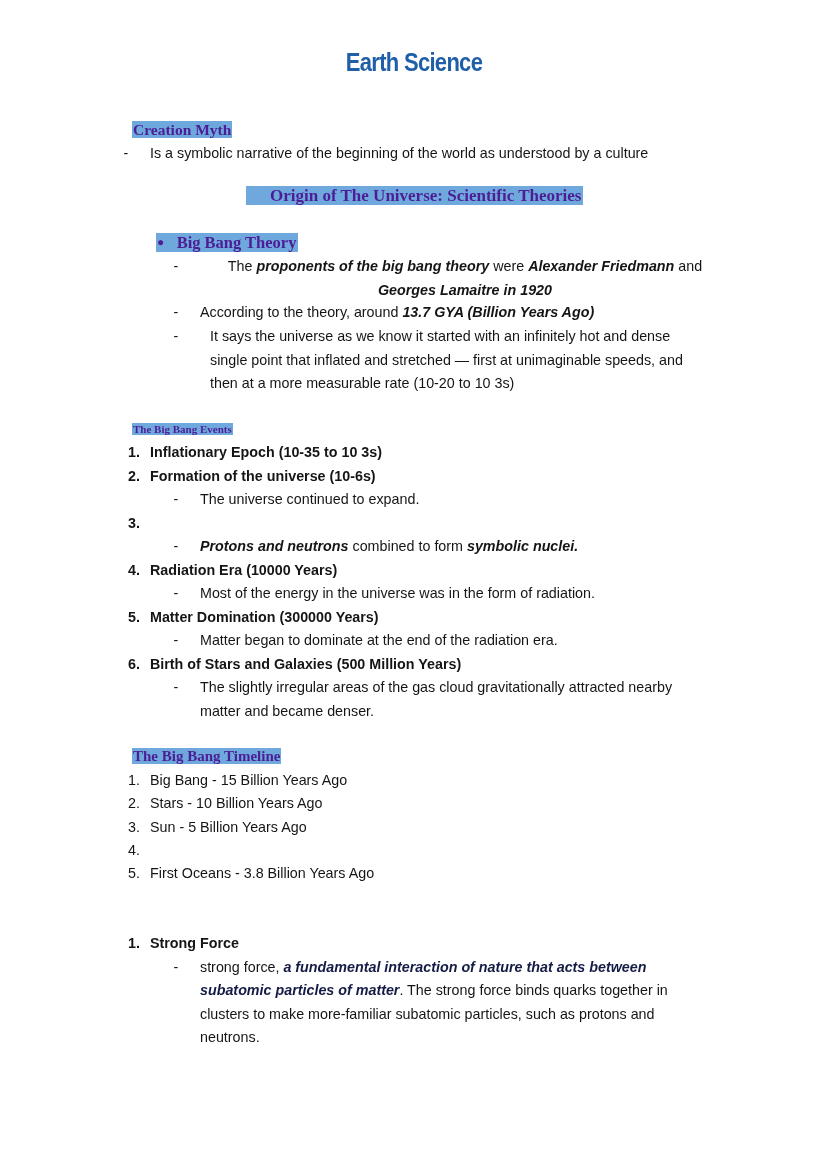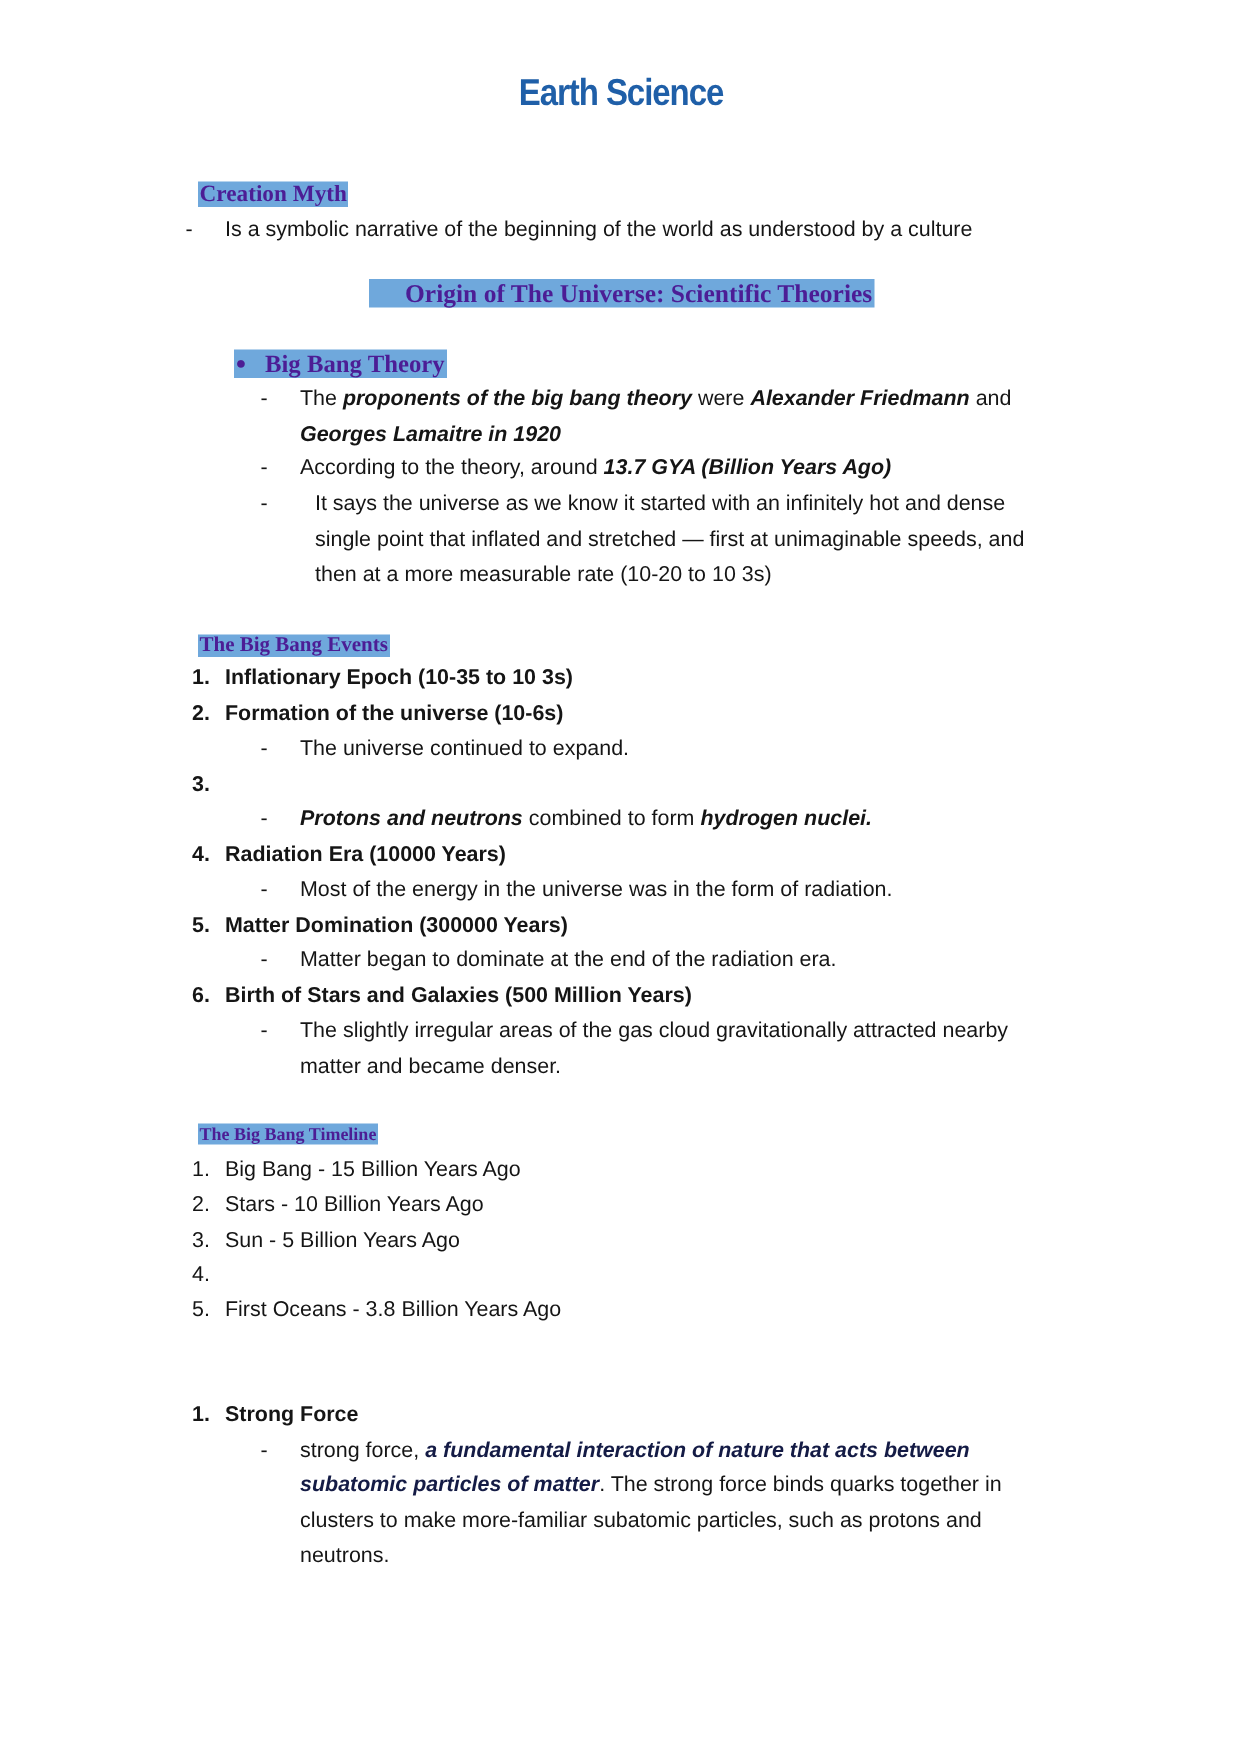--- a/index.html
+++ b/index.html
@@ -36,21 +36,21 @@
   <div class="abs" style="top:185px; left:214px; font-size:17px; line-height:22px;">
     <span class="hl" style="padding:0 2px 0 24px;">Origin of The Universe: Scientific Theories</span>
   </div>
 
   <div class="abs h" style="top:232px; left:124px; font-size:16.5px;">
     <span class="hl" style="padding-right:2px;"><span style="font-size:12px; vertical-align:2px;">●</span>&nbsp;&nbsp;&nbsp;<span>Big Bang Theory</span></span>
   </div>
 
   <div class="abs t" style="top:255px; left:170px; width:560px;">
     <span class="dash" style="left:0;">-</span>
-    <div style="margin-left:30px;">
+    <div style="margin-left:30px;text-align:center;">
       <span>The </span><b class="i">proponents of the big bang theory</b><span> were </span><b class="i">Alexander Friedmann</b><span> and</span><br>
       <b class="i">Georges Lamaitre in 1920</b>
     </div>
   </div>
 
   <div class="abs t" style="top:301px; left:170px; width:560px;">
     <span class="dash" style="left:0;">-</span>
     <div style="margin-left:30px;">
       <span>According to the theory, around </span><b class="i">13.7 GYA (Billion Years Ago)</b>
     </div>
@@ -58,21 +58,21 @@
 
   <div class="abs t" style="top:325px; left:170px; width:560px;">
     <span class="dash" style="left:0;">-</span>
     <div style="margin-left:40px; white-space:nowrap;">
       <span>It says the universe as we know it started with an infinitely hot and dense</span><br>
       <span>single point that inflated and stretched — first at unimaginable speeds, and</span><br>
       <span>then at a more measurable rate (10-20 to 10 3s)</span>
     </div>
   </div>
 
-  <div class="abs h" style="top:419px; left:100px; font-size:14px;">
+  <div class="abs h" style="top:419px; left:100px; font-size:11px;">
     <span class="hl">The Big Bang Events</span>
   </div>
 
   <div class="abs t" style="top:441px; left:120px; width:620px;">
     <div style="position:relative; height:23.5px;">
       <span class="num" style="left:0;">1.</span>
       <b style="position:absolute; left:30px;">Inflationary Epoch (10-35 to 10 3s)</b>
     </div>
     <div style="position:relative; height:23.5px;">
       <span class="num" style="left:0;">2.</span>
@@ -80,21 +80,21 @@
     </div>
     <div style="position:relative; height:23.5px;">
       <span class="dash" style="left:50px;">-</span>
       <span style="position:absolute; left:80px;">The universe continued to expand.</span>
     </div>
     <div style="position:relative; height:23.5px;">
       <span class="num" style="left:0;">3.</span>
     </div>
     <div style="position:relative; height:23.5px;">
       <span class="dash" style="left:50px;">-</span>
-      <span style="position:absolute; left:80px; white-space:nowrap;"><b class="i">Protons and neutrons</b><span> combined to form </span><b class="i">hydrogen nuclei.</b></span>
+      <span style="position:absolute; left:80px; white-space:nowrap;"><b class="i">Protons and neutrons</b><span> combined to form </span><b class="i">symbolic nuclei.</b></span>
     </div>
     <div style="position:relative; height:23.5px;">
       <span class="num" style="left:0;">4.</span>
       <b style="position:absolute; left:30px;">Radiation Era (10000 Years)</b>
     </div>
     <div style="position:relative; height:23.5px;">
       <span class="dash" style="left:50px;">-</span>
       <span style="position:absolute; left:80px; white-space:nowrap;">Most of the energy in the universe was in the form of radiation.</span>
     </div>
     <div style="position:relative; height:23.5px;">
@@ -108,21 +108,21 @@
     <div style="position:relative; height:23.5px;">
       <span class="num" style="left:0;">6.</span>
       <b style="position:absolute; left:30px;">Birth of Stars and Galaxies (500 Million Years)</b>
     </div>
     <div style="position:relative; height:47px;">
       <span class="dash" style="left:50px;">-</span>
       <span style="position:absolute; left:80px; white-space:nowrap;"><span>The slightly irregular areas of the gas cloud gravitationally attracted nearby</span><br><span>matter and became denser.</span></span>
     </div>
   </div>
 
-  <div class="abs h" style="top:746px; left:100px; font-size:12px;">
+  <div class="abs h" style="top:746px; left:100px; font-size:15px;">
     <span class="hl">The Big Bang Timeline</span>
   </div>
 
   <div class="abs t" style="top:769px; left:120px; width:500px;">
     <div style="position:relative; height:23.3px;">
       <span class="numr" style="left:0;">1.</span>
       <span style="position:absolute; left:30px;">Big Bang - 15 Billion Years Ago</span>
     </div>
     <div style="position:relative; height:23.3px;">
       <span class="numr" style="left:0;">2.</span>

